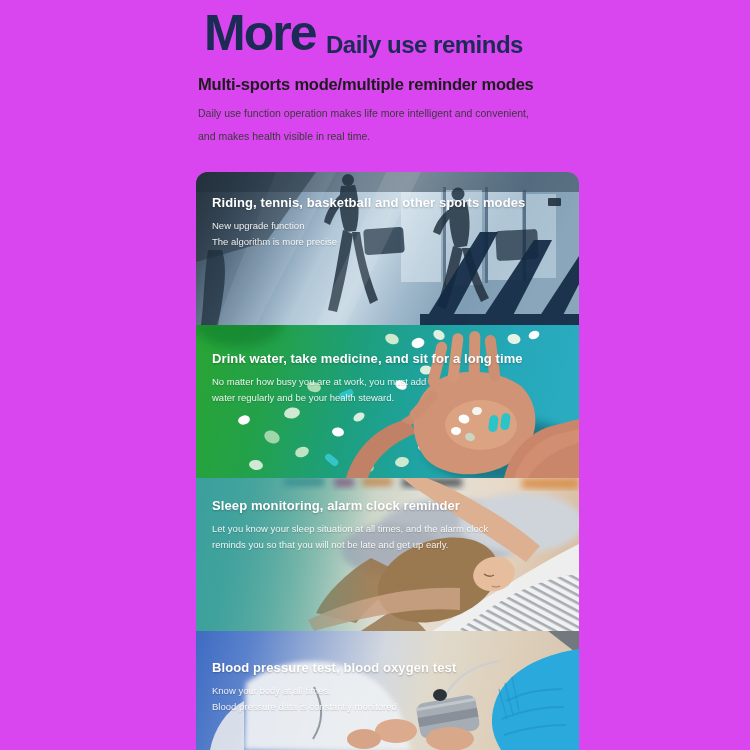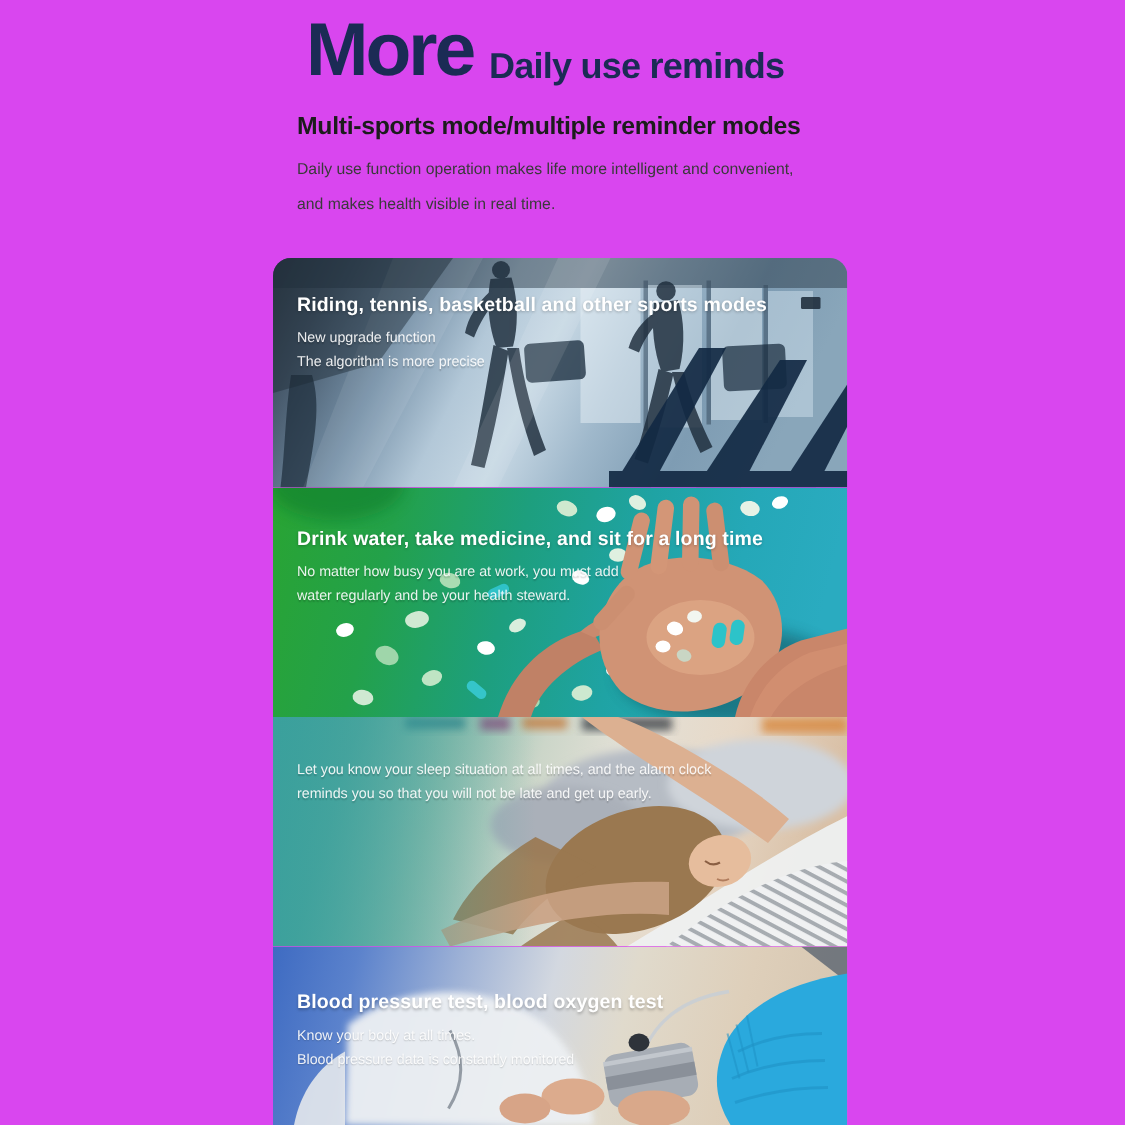--- a/index.html
+++ b/index.html
@@ -19,21 +19,21 @@
   }
   .subtitle {
     position:absolute; left:198px; top:75px;
     font-size:16.5px; font-weight:bold; letter-spacing:-0.2px;
     color:#1c1c1c; white-space:nowrap;
   }
   .desc { position:absolute; left:198px; top:102px; font-size:10.5px; color:#3a3a3a; line-height:23px; }
 
   
   .stack {
-    position:absolute; left:182px; top:172px; width:383px; height:578px;
+    position:absolute; left:196px; top:172px; width:383px; height:578px;
     border-radius:12px 12px 0 0; overflow:hidden;
   }
   .panel { position:relative; width:383px; height:153px; overflow:hidden; }
   .panel.p4 { height:119px; }
   .panel svg { position:absolute; left:0; top:0; width:100%; height:100%; display:block; }
   .ptext { position:absolute; left:16px; right:12px; z-index:2; }
   .p1 .ptext { top:23px; } .p2 .ptext { top:26px; } .p3 .ptext { top:20px; } .p4 .ptext { top:19px;margin-top:10px; }
   .ptitle {
     font-size:13px; font-weight:bold; color:#ffffff; letter-spacing:0.1px;
     white-space:nowrap; text-shadow:0 1px 2px rgba(0,0,0,0.25);
@@ -249,20 +249,21 @@
 
         <ellipse cx="298" cy="96" rx="21" ry="17" fill="#e6bd9d" transform="rotate(-14 298 96)"></ellipse>
         <path d="M288 96 q 5 4 10 1" stroke="#8a5f43" stroke-width="1.4" fill="none"></path>
         <path d="M296 108 q 4 2 8 0" stroke="#b07c5d" stroke-width="1.2" fill="none"></path>
 
         <path d="M112 142 C 158 120 214 108 264 110 L264 132 C 216 128 164 140 118 153 Z" fill="#c9a183" opacity="0.9"></path>
 
         <rect width="175" height="153" fill="url(#tealWash)"></rect>
       </svg>
       <div class="ptext">
+        <div class="ptitle">Sleep monitoring, alarm clock reminder</div>
         <div class="psub">
           <div>Let you know your sleep situation at all times, and the alarm clock</div>
           <div>reminds you so that you will not be late and get up early.</div>
         </div>
       </div>
     </section>
 
     <section class="panel p4">
       <svg viewBox="0 0 383 119" preserveAspectRatio="none">
         <defs>

